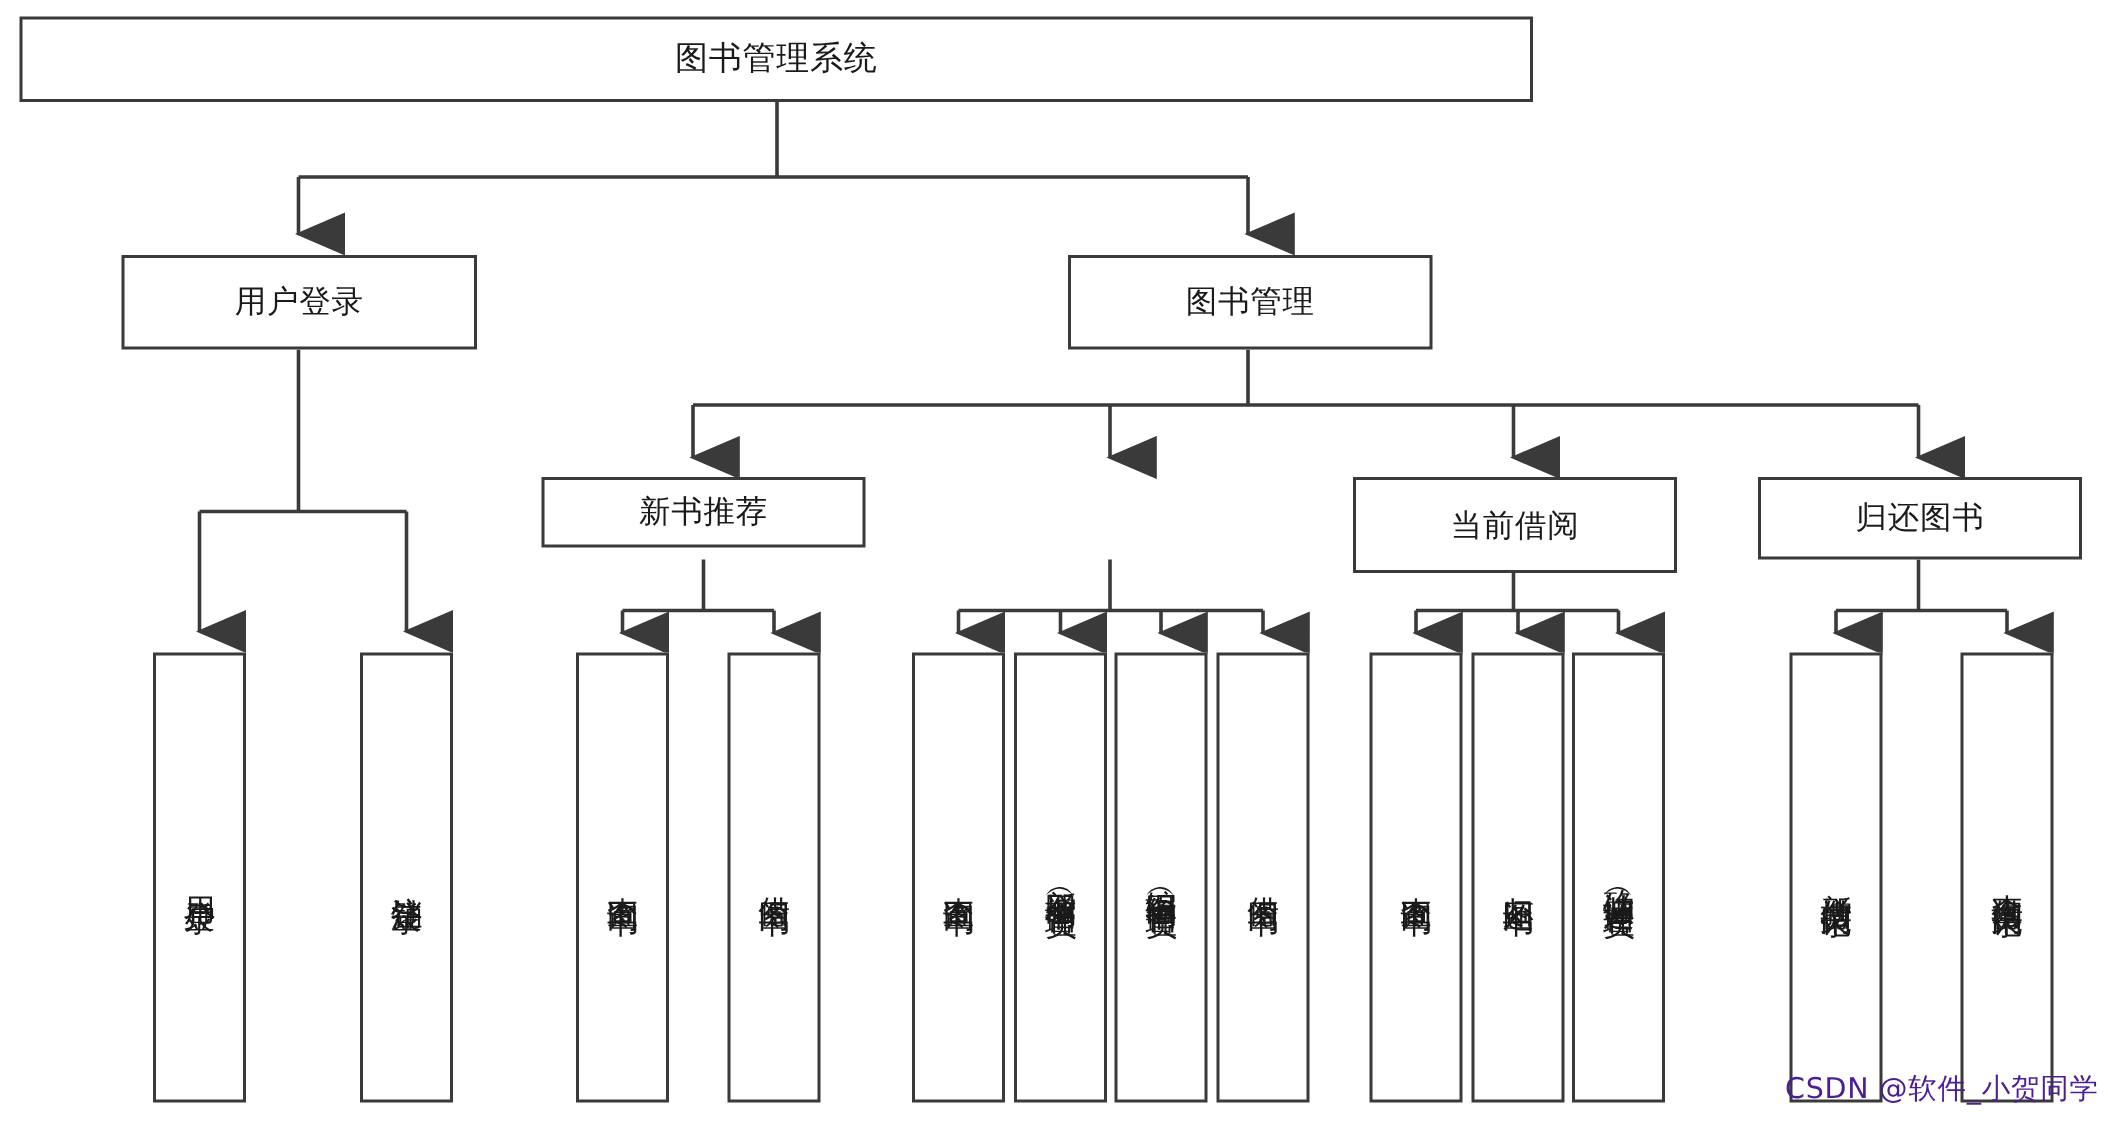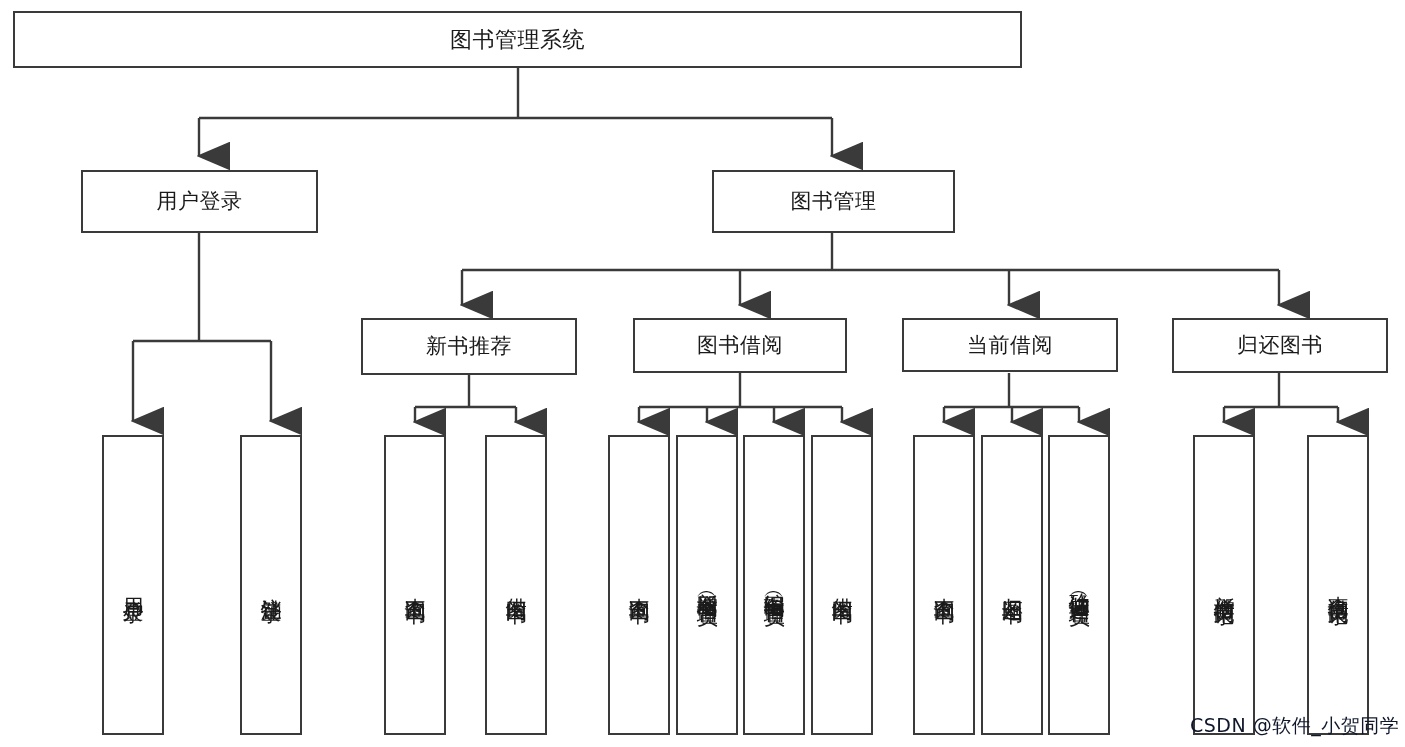--- a/index.html
+++ b/index.html
@@ -61,21 +61,21 @@
     line-height: 1.45;
     letter-spacing: 2px;
     white-space: normal;
     max-height: 100%;
   }
   #watermark {
     position: absolute;
     left: 1190px;
     top: 713px;
     font-size: 19px;
-    color: #0f172a;
+    color: #4c1d95;
     white-space: nowrap;
     letter-spacing: 0.5px;
   }
 </style>
 </head>
 <body>
 
 <div id="canvas">
 
   <svg id="wires" viewBox="0 0 1405 747">
@@ -135,29 +135,26 @@
   </div>
 
   <div class="node h-node" style="left:81px; top:170px; width:237px; height:63px;">
     <span class="node-label">用户登录</span>
   </div>
 
   <div class="node h-node" style="left:712px; top:170px; width:243px; height:63px;font-family:Liberation Serif, serif;">
     <span class="node-label">图书管理</span>
   </div>
 
-  <div class="node h-node" style="left:361px; top:318px; width:216px; height:57px;">
+  <div class="node h-node" style="left:361px; top:318px; width:216px; height:47px;">
     <span class="node-label">新书推荐</span>
   </div>
 
-  <div class="node h-node" style="left:633px; top:318px; width:214px; height:55px;">
-    <span class="node-label">图书借阅</span>
-  </div>
-
-  <div class="node h-node" style="left:902px; top:318px; width:216px; height:54px;">
+
+  <div class="node h-node" style="left:902px; top:318px; width:216px; height:64px;">
     <span class="node-label">当前借阅</span>
   </div>
 
   <div class="node h-node" style="left:1172px; top:318px; width:216px; height:55px;">
     <span class="node-label">归还图书</span>
   </div>
 
   <div class="node v-node" style="left:102px; top:435px; width:62px; height:300px;">
     <span class="node-label">用户登录</span>
   </div>

